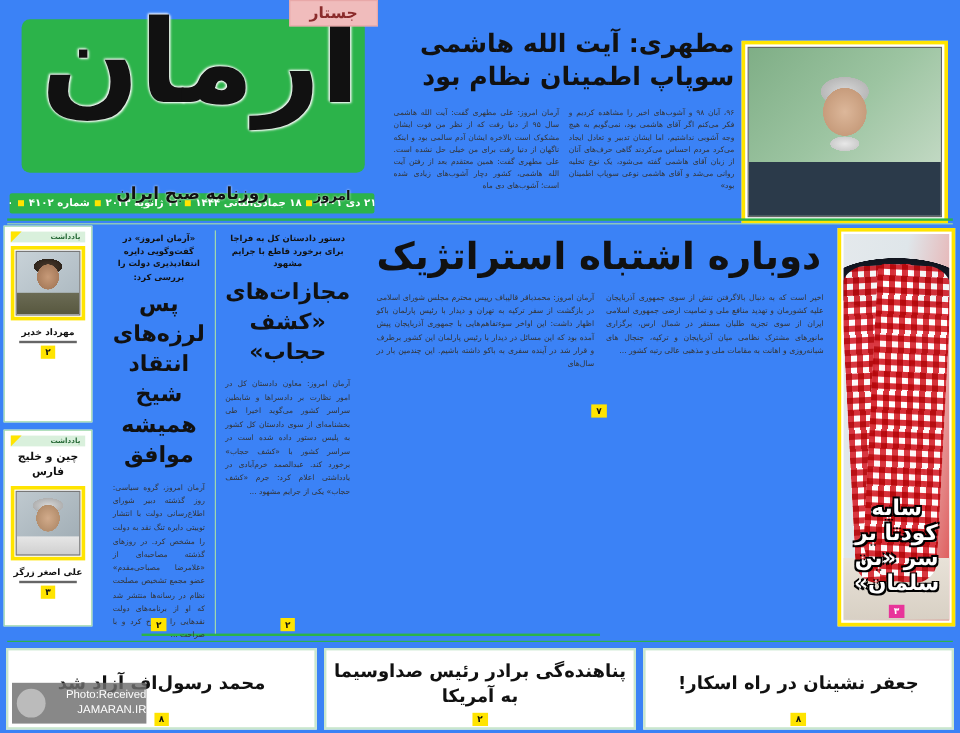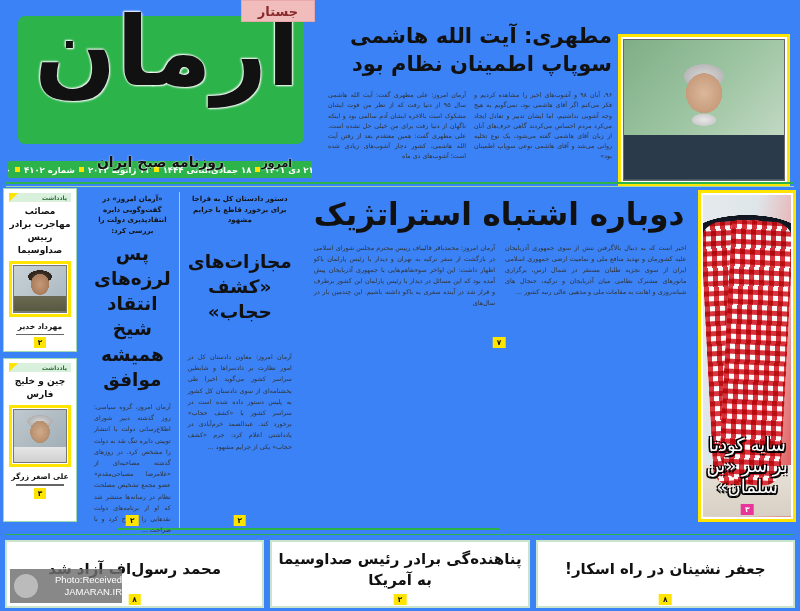--- a/index.html
+++ b/index.html
@@ -268,21 +268,21 @@
     display: flex; flex-direction: row-reverse;
     padding: 4px 6px 2px 4px;
     gap: 0;
   }
   .sub-story {
     flex: 1;
     padding: 2px 8px 4px 8px;
     position: relative;
     display: flex; flex-direction: column;
   }
-  .sub-story + .sub-story { border-left: 1.5px solid #9fd9ad; gap: 18px; }
+  .sub-story + .sub-story { border-left: 1.5px solid #9fd9ad; }
   .sub-kicker {
     font-size: 7px; color: #111; font-weight: bold;
     text-align: center; line-height: 1.5;
     margin-bottom: 5px;
   }
   .sub-headline {
     font-size: 18.5px; font-weight: bold; color: #111;
     text-align: center; line-height: 1.36;
     letter-spacing: -0.3px;
     margin-bottom: 9px;
@@ -325,21 +325,21 @@
       repeating-linear-gradient(0deg, #d8303a 0 5px, #fff 5px 10px),
       repeating-linear-gradient(90deg, #d8303a 0 5px, #fff 5px 10px);
     background-blend-mode: multiply;
     opacity: 0.96;
   }
   .kef-l { left: 4px; border-radius: 20px 6px 34px 18px; transform: rotate(-3deg);}
   .kef-r { right: 4px; border-radius: 6px 20px 18px 34px; transform: rotate(3deg);}
   .bigphoto-caption {
     position: absolute; left: 0; right: 0; bottom: 22px;
     text-align: center;
-    font-size: 18px; font-weight: normal; color: #fff;
+    font-size: 18px; font-weight: bold; color: #fff;
     text-shadow: 1.5px 1.5px 0 #000, -1.5px -1.5px 0 #000, 1.5px -1.5px 0 #000, -1.5px 1.5px 0 #000;
     z-index: 6;
   }
   .bigphoto-page {
     position: absolute; left: 50%; bottom: 4px;
     transform: translateX(-50%); z-index: 6;
   }
 
   
   .bottom-strip {
@@ -428,21 +428,20 @@
 
   <div class="hr-green" style="top:182px;"></div>
   <div class="hr-thin" style="top:186px;"></div>
 
   <div class="mid-section">
 
     <div class="sidebar">
 
       <div class="note-card">
         <div class="note-tag">یادداشت</div>
-        <div class="note-title">مصائب مهاجرت برادر رییس صداوسیما</div>
         <div class="note-photo">
           <div class="note-photo-inner np1"></div>
         </div>
         <div class="note-author">مهرداد خدیر</div>
         <div class="note-rule"></div>
         <span class="pagenum">۲</span>
       </div>
 
       <div class="note-card">
         <div class="note-tag">یادداشت</div>

